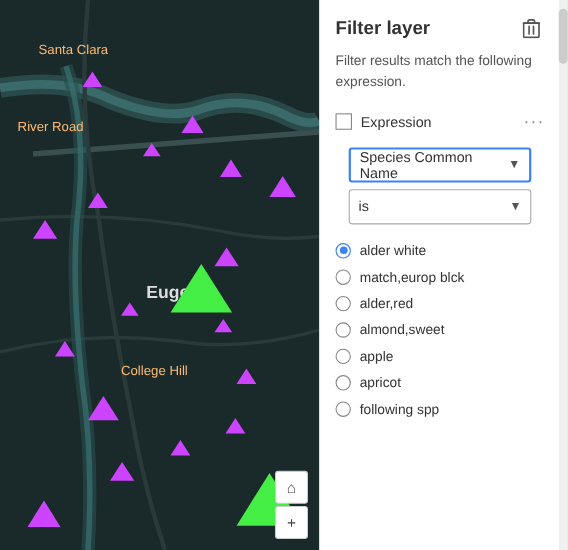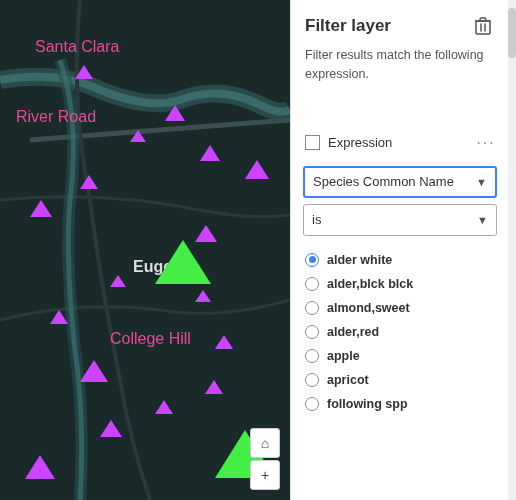--- a/index.html
+++ b/index.html
@@ -23,22 +23,22 @@
 
     .map-canvas {
       width: 100%;
       height: 100%;
       position: absolute;
       top: 0; left: 0;
     }
 
     .map-label {
       position: absolute;
-      color: #ec4899;
-      font-size: 16px;
+      color: #fdba74;
+      font-size: 12px;
       white-space: nowrap;
     }
 
     
     .map-toolbar {
       position: absolute;
       bottom: 10px;
       right: 10px;
       display: flex;
       flex-direction: column;
@@ -101,21 +101,20 @@
       line-height: 1.5;
       flex-shrink: 0;
     }
 
     .expression-row {
       padding: 6px 14px;
       display: flex;
       align-items: center;
       gap: 8px;
       flex-shrink: 0;
-      margin-top: 32px;
     }
 
     .expression-checkbox {
       width: 15px;
       height: 15px;
       border: 1.5px solid #888;
       background: #fff;
       flex-shrink: 0;
     }
 
@@ -127,21 +126,21 @@
     }
 
     .expression-dots {
       font-size: 16px;
       color: #888;
       letter-spacing: 1px;
       cursor: pointer;
     }
 
     .filter-controls {
-      padding: 8px 12px;
+      padding: 8px 26px;
       display: flex;
       flex-direction: column;
       gap: 6px;
       flex-shrink: 0;
     }
 
     .dropdown {
       width: 100%;
       height: 32px;
       border: 2px solid #3b82f6;
@@ -188,21 +187,20 @@
       background: #bbb;
       border-radius: 4px;
     }
 
     .list-item {
       display: flex;
       align-items: center;
       padding: 5px 14px;
       gap: 8px;
       cursor: pointer;
-      font-weight: bold;
     }
 
     .radio-btn {
       width: 14px;
       height: 14px;
       border-radius: 50%;
       border: 1.5px solid #888;
       background: #fff;
       flex-shrink: 0;
       display: flex;
@@ -321,29 +319,29 @@
 
     <div class="list-section">
       <div class="list-container" id="list-container">
 
       <div class="list-item">
             <div class="radio-btn selected"></div>
             <span class="list-item-text">alder white</span>
           </div>
           <div class="list-item">
             <div class="radio-btn"></div>
-            <span class="list-item-text">alder,blck blck</span>
+            <span class="list-item-text">match,europ blck</span>
+          </div>
+          <div class="list-item">
+            <div class="radio-btn"></div>
+            <span class="list-item-text">alder,red</span>
           </div>
           <div class="list-item">
             <div class="radio-btn"></div>
             <span class="list-item-text">almond,sweet</span>
-          </div>
-          <div class="list-item">
-            <div class="radio-btn"></div>
-            <span class="list-item-text">alder,red</span>
           </div>
           <div class="list-item">
             <div class="radio-btn"></div>
             <span class="list-item-text">apple</span>
           </div>
           <div class="list-item">
             <div class="radio-btn"></div>
             <span class="list-item-text">apricot</span>
           </div>
           <div class="list-item">

